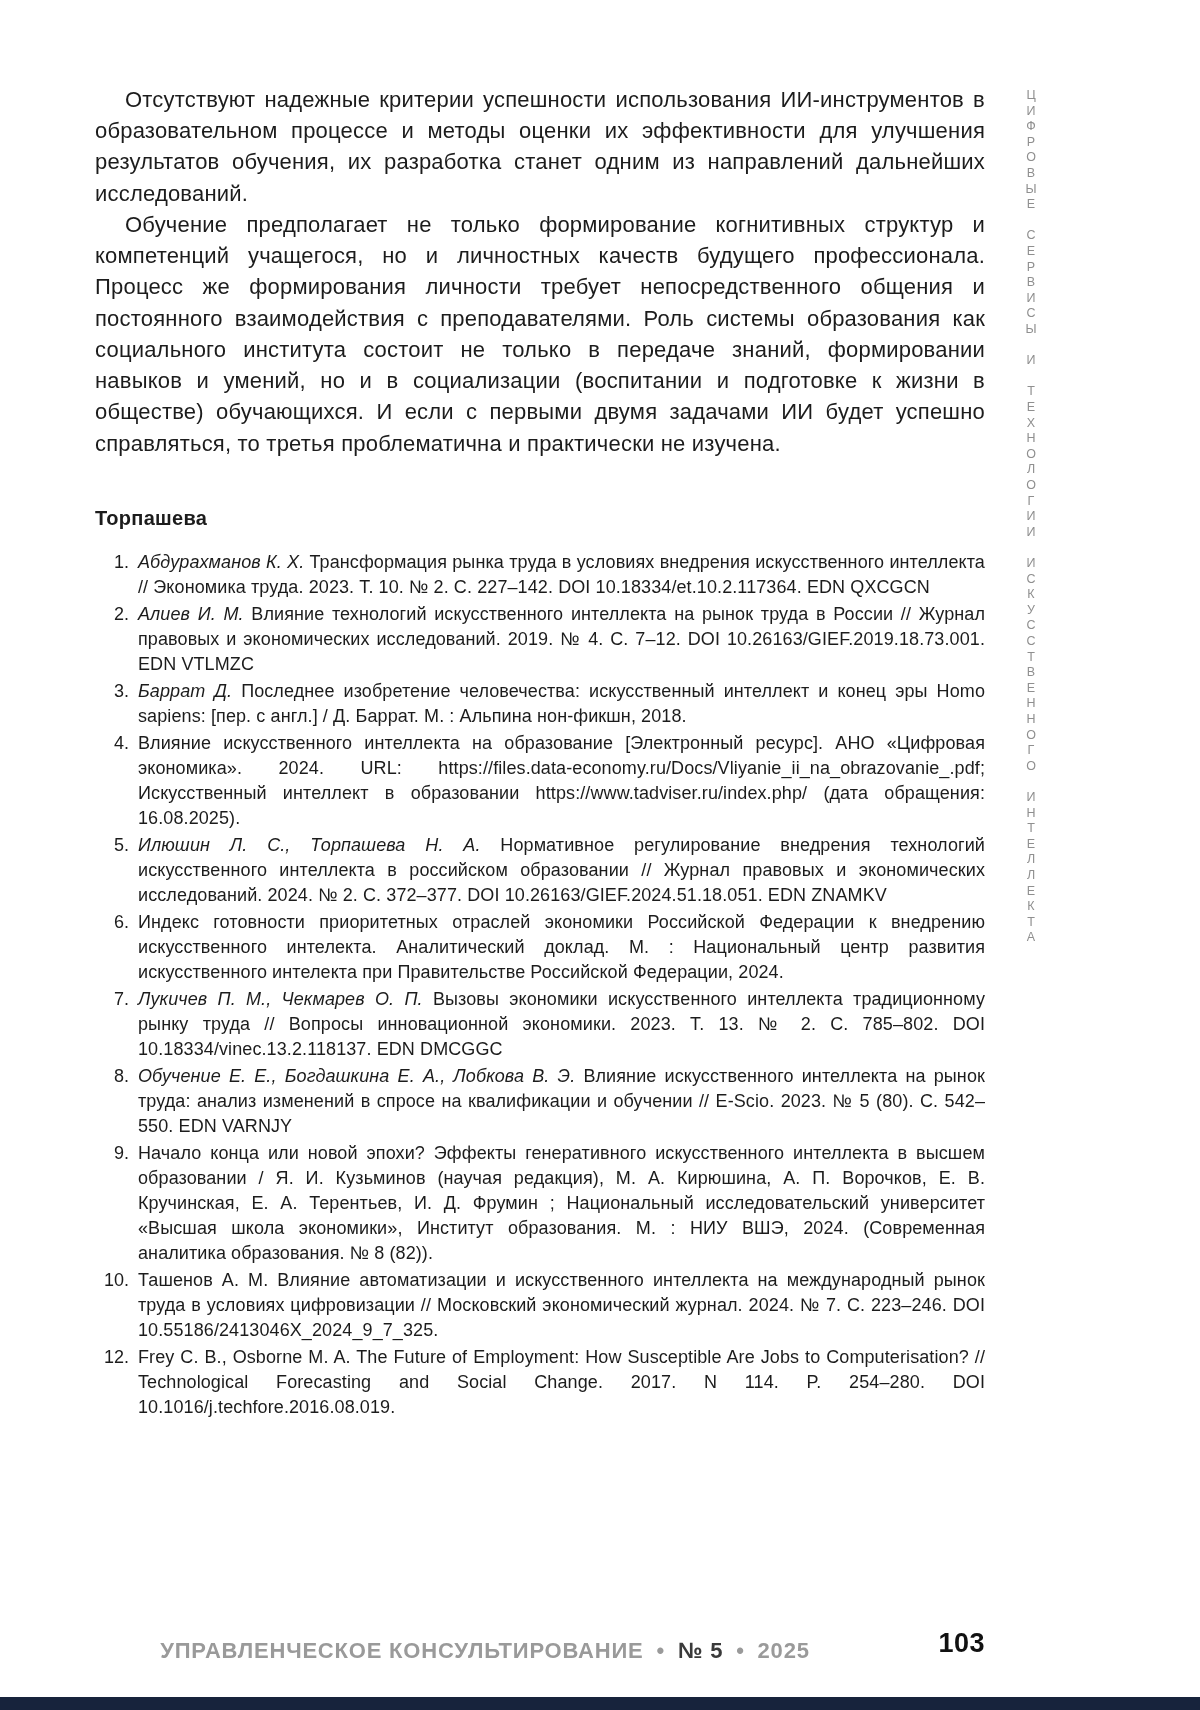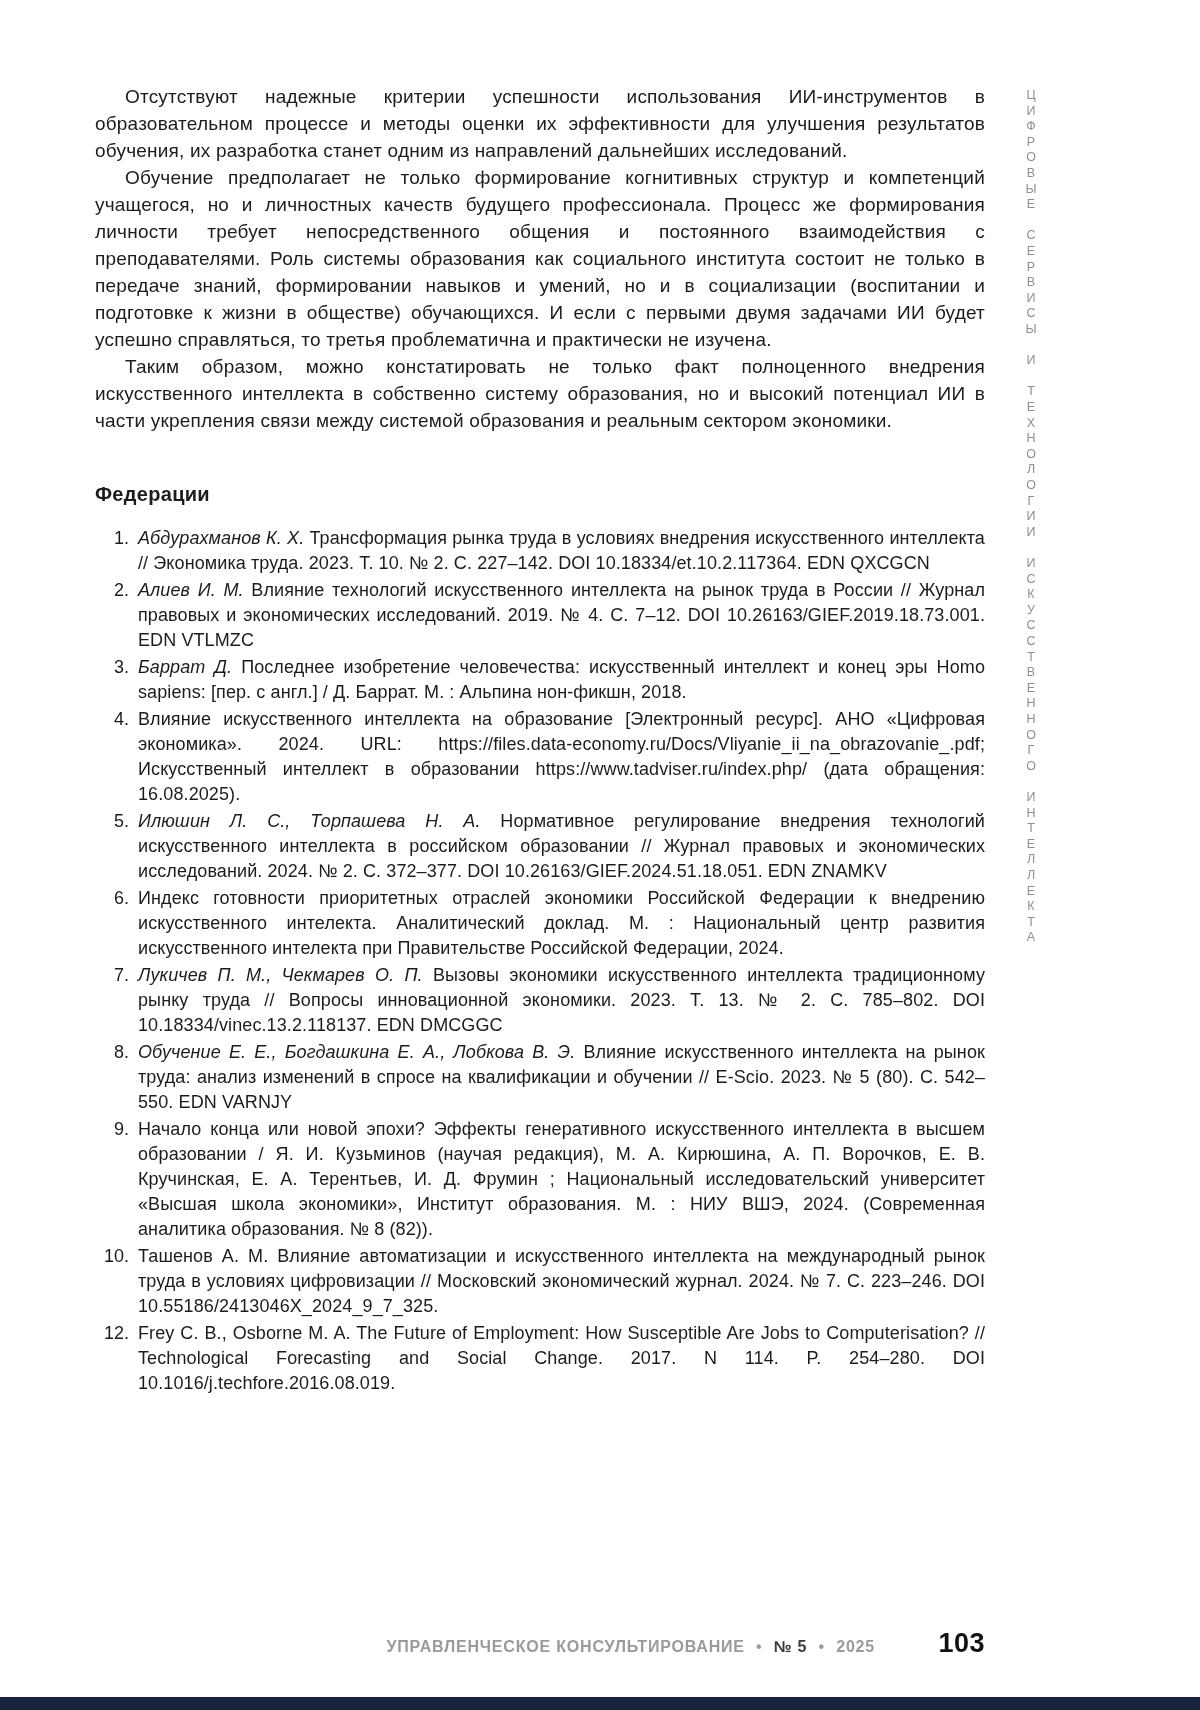--- a/index.html
+++ b/index.html
@@ -11,21 +11,21 @@
     font-family:"Liberation Sans", sans-serif;
     color:#1c1c1c;
     overflow:hidden;
     margin:0 auto;
   }
   .main-col {
     position:absolute;
     left:95px; top:84px; width:890px;
   }
   .para {
-    font-size:19px;
+    font-size:22px;
     line-height:1.42;
     text-align:justify;
     text-indent:30px;
     color:#1c1c1c;
     letter-spacing:0.2px;
   }
   .refs-heading {
     font-size:20px;
     font-weight:bold;
     margin-top:48px;
@@ -62,22 +62,22 @@
     font-weight:400;
   }
   .footer {
     position:absolute;
     left:95px; top:1632px; width:890px;
     height:40px;
   }
   .footer-center {
     position:absolute;
     left:0; right:110px; top:6px;
-    text-align:right;
-    font-size:16px;
+    text-align:center;
+    font-size:22px;
     letter-spacing:0.8px;
     color:#9a9a9a;
     font-weight:bold;
   }
   .footer-center .issue { color:#3a3a3a; }
   .footer-sep { margin:0 6px; }
   .footer-pagenum {
     position:absolute;
     right:0; top:-4px;
     font-size:27px;
@@ -95,23 +95,22 @@
 </style>
 </head>
 <body>
 
 <div class="page">
 
   <div class="main-col">
 
     <p class="para">Отсутствуют надежные критерии успешности использования ИИ-инструментов в образовательном процессе и методы оценки их эффективности для улучшения результатов обучения, их разработка станет одним из направлений дальнейших исследований.</p>
     <p class="para">Обучение предполагает не только формирование когнитивных структур и компетенций учащегося, но и личностных качеств будущего профессионала. Процесс же формирования личности требует непосредственного общения и постоянного взаимодействия с преподавателями. Роль системы образования как социального института состоит не только в передаче знаний, формировании навыков и умений, но и в социализации (воспитании и подготовке к жизни в обществе) обучающихся. И если с первыми двумя задачами ИИ будет успешно справляться, то третья проблематична и практически не изучена.</p>
-    <p class="para">Таким образом, можно констатировать не только факт полноценного внедрения искусственного интеллекта в собственно систему образования, но и высокий потенциал ИИ в части укрепления связи между системой образования и реальным сектором экономики.</p>
 
-    <h2 class="refs-heading">Федерации</h2>
+    <h2 class="refs-heading">Торпашева</h2>
 
     <div class="ref">
       <span class="ref-num">1.</span>
       <span class="ref-body"><i>Абдурахманов К. Х. </i><span>Трансформация рынка труда в условиях внедрения искусственного интеллекта // Экономика труда. 2023. Т. 10. № 2. С. 227–142. DOI 10.18334/et.10.2.117364. EDN QXCGCN</span></span>
     </div>
     <div class="ref">
       <span class="ref-num">2.</span>
       <span class="ref-body"><i>Алиев И. М. </i><span>Влияние технологий искусственного интеллекта на рынок труда в России // Журнал правовых и экономических исследований. 2019. № 4. С. 7–12. DOI 10.26163/GIEF.2019.18.73.001. EDN VTLMZC</span></span>
     </div>
     <div class="ref">

